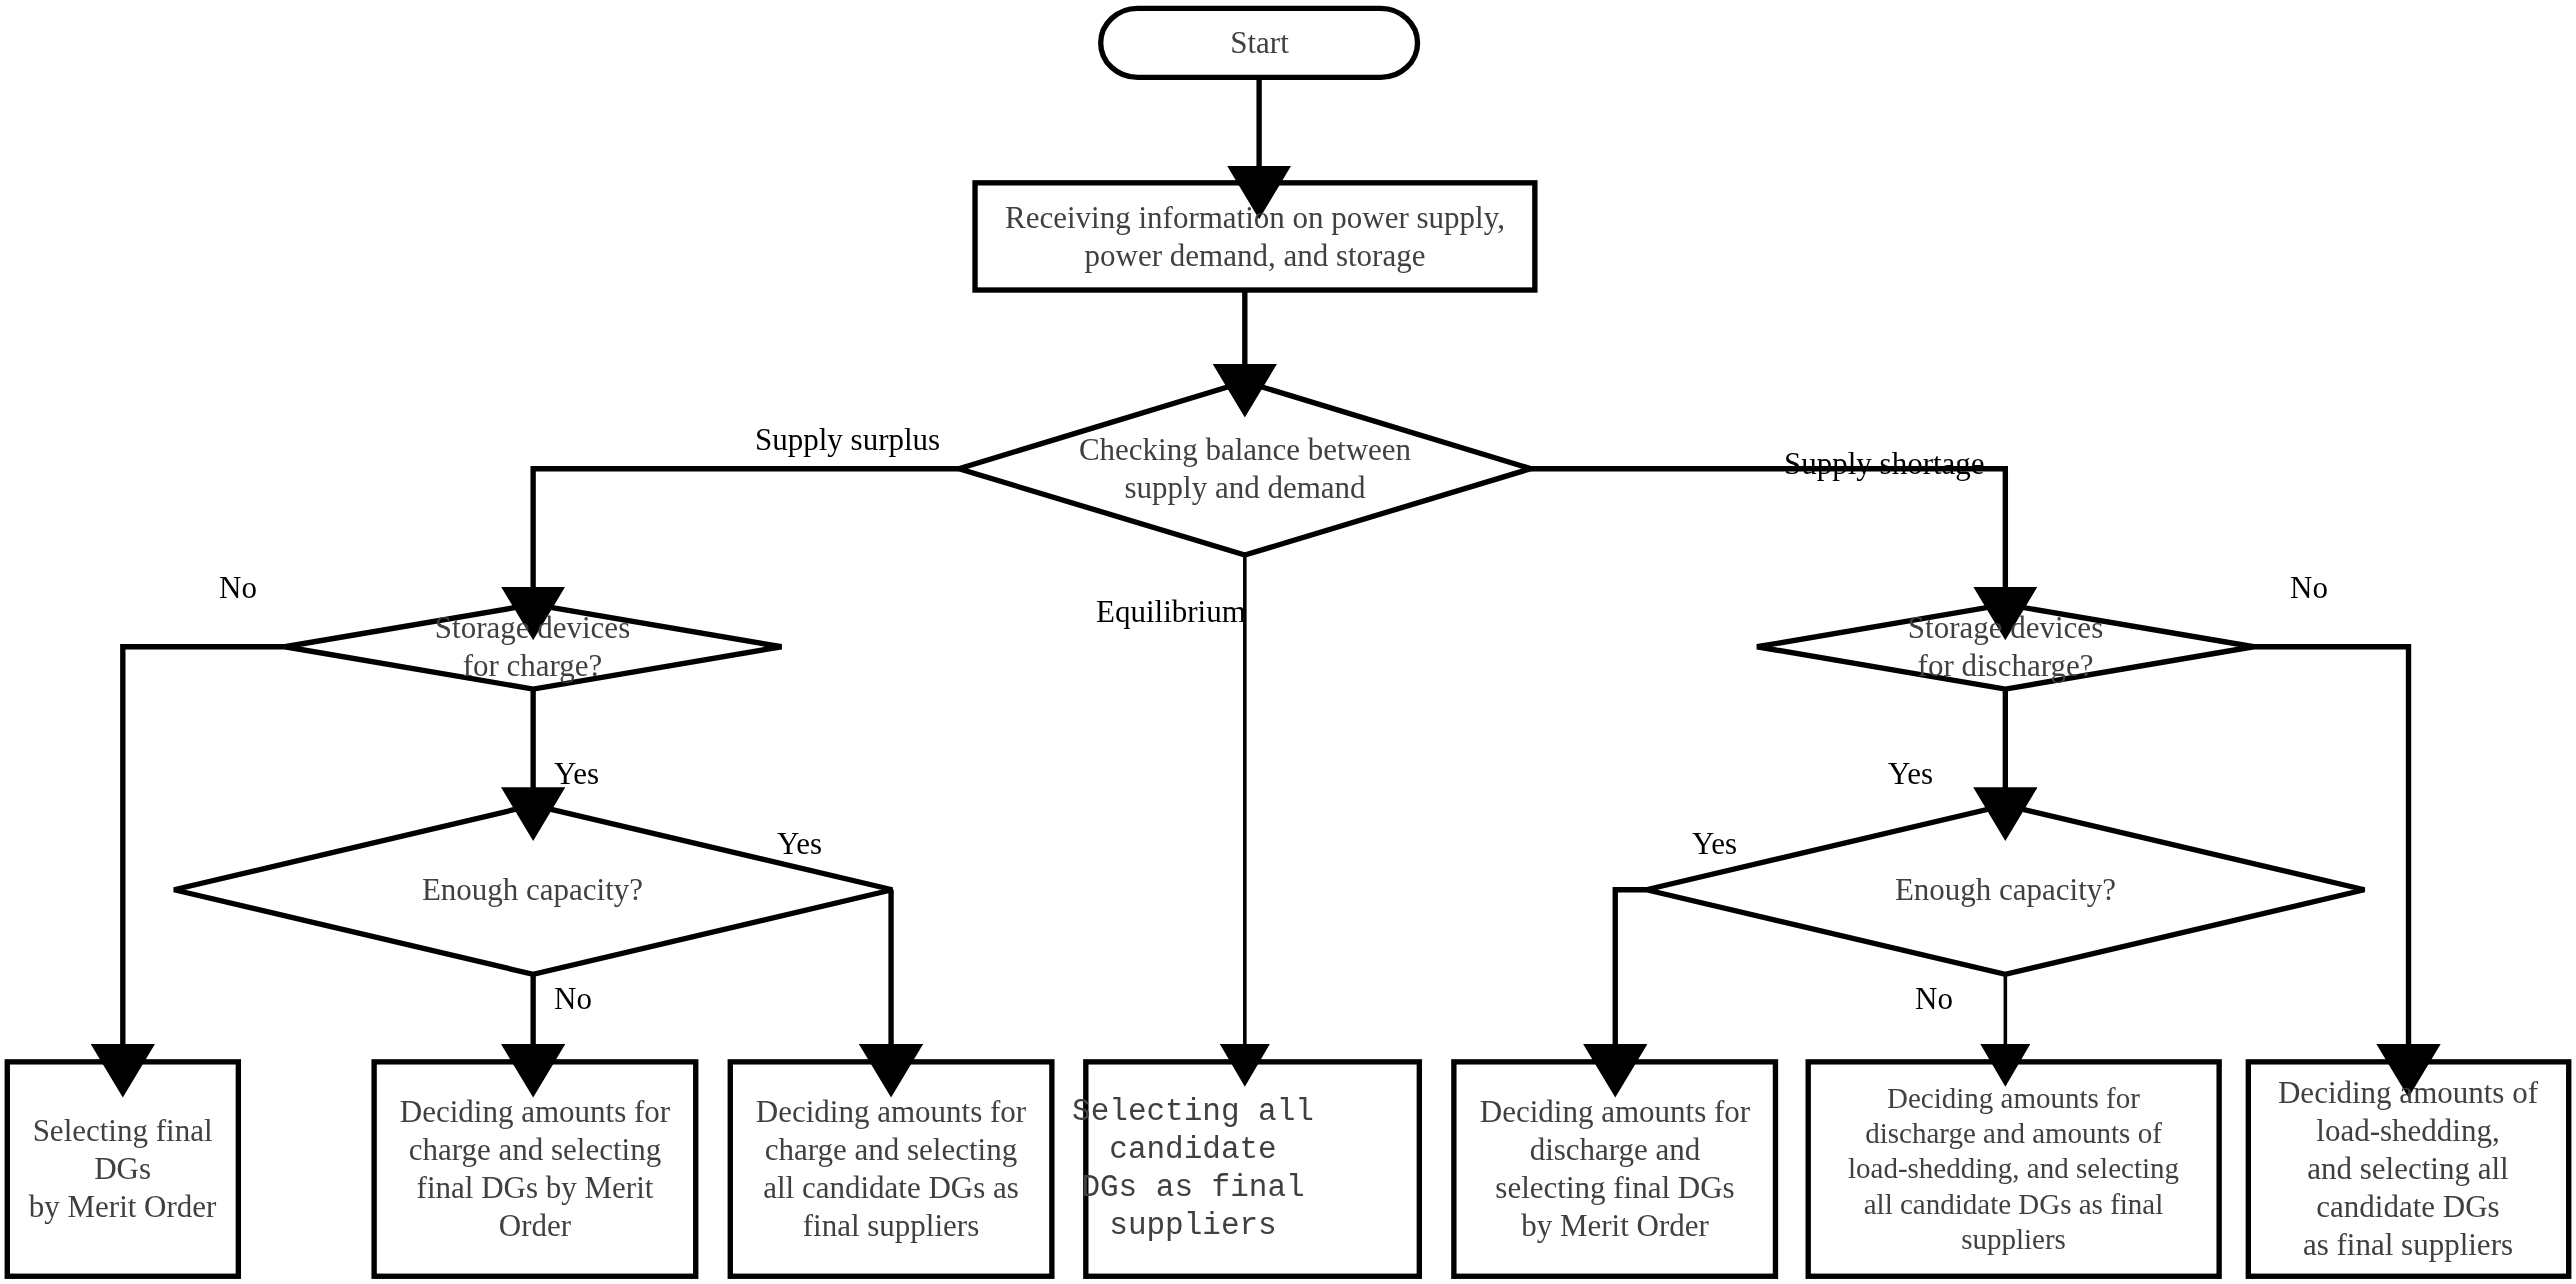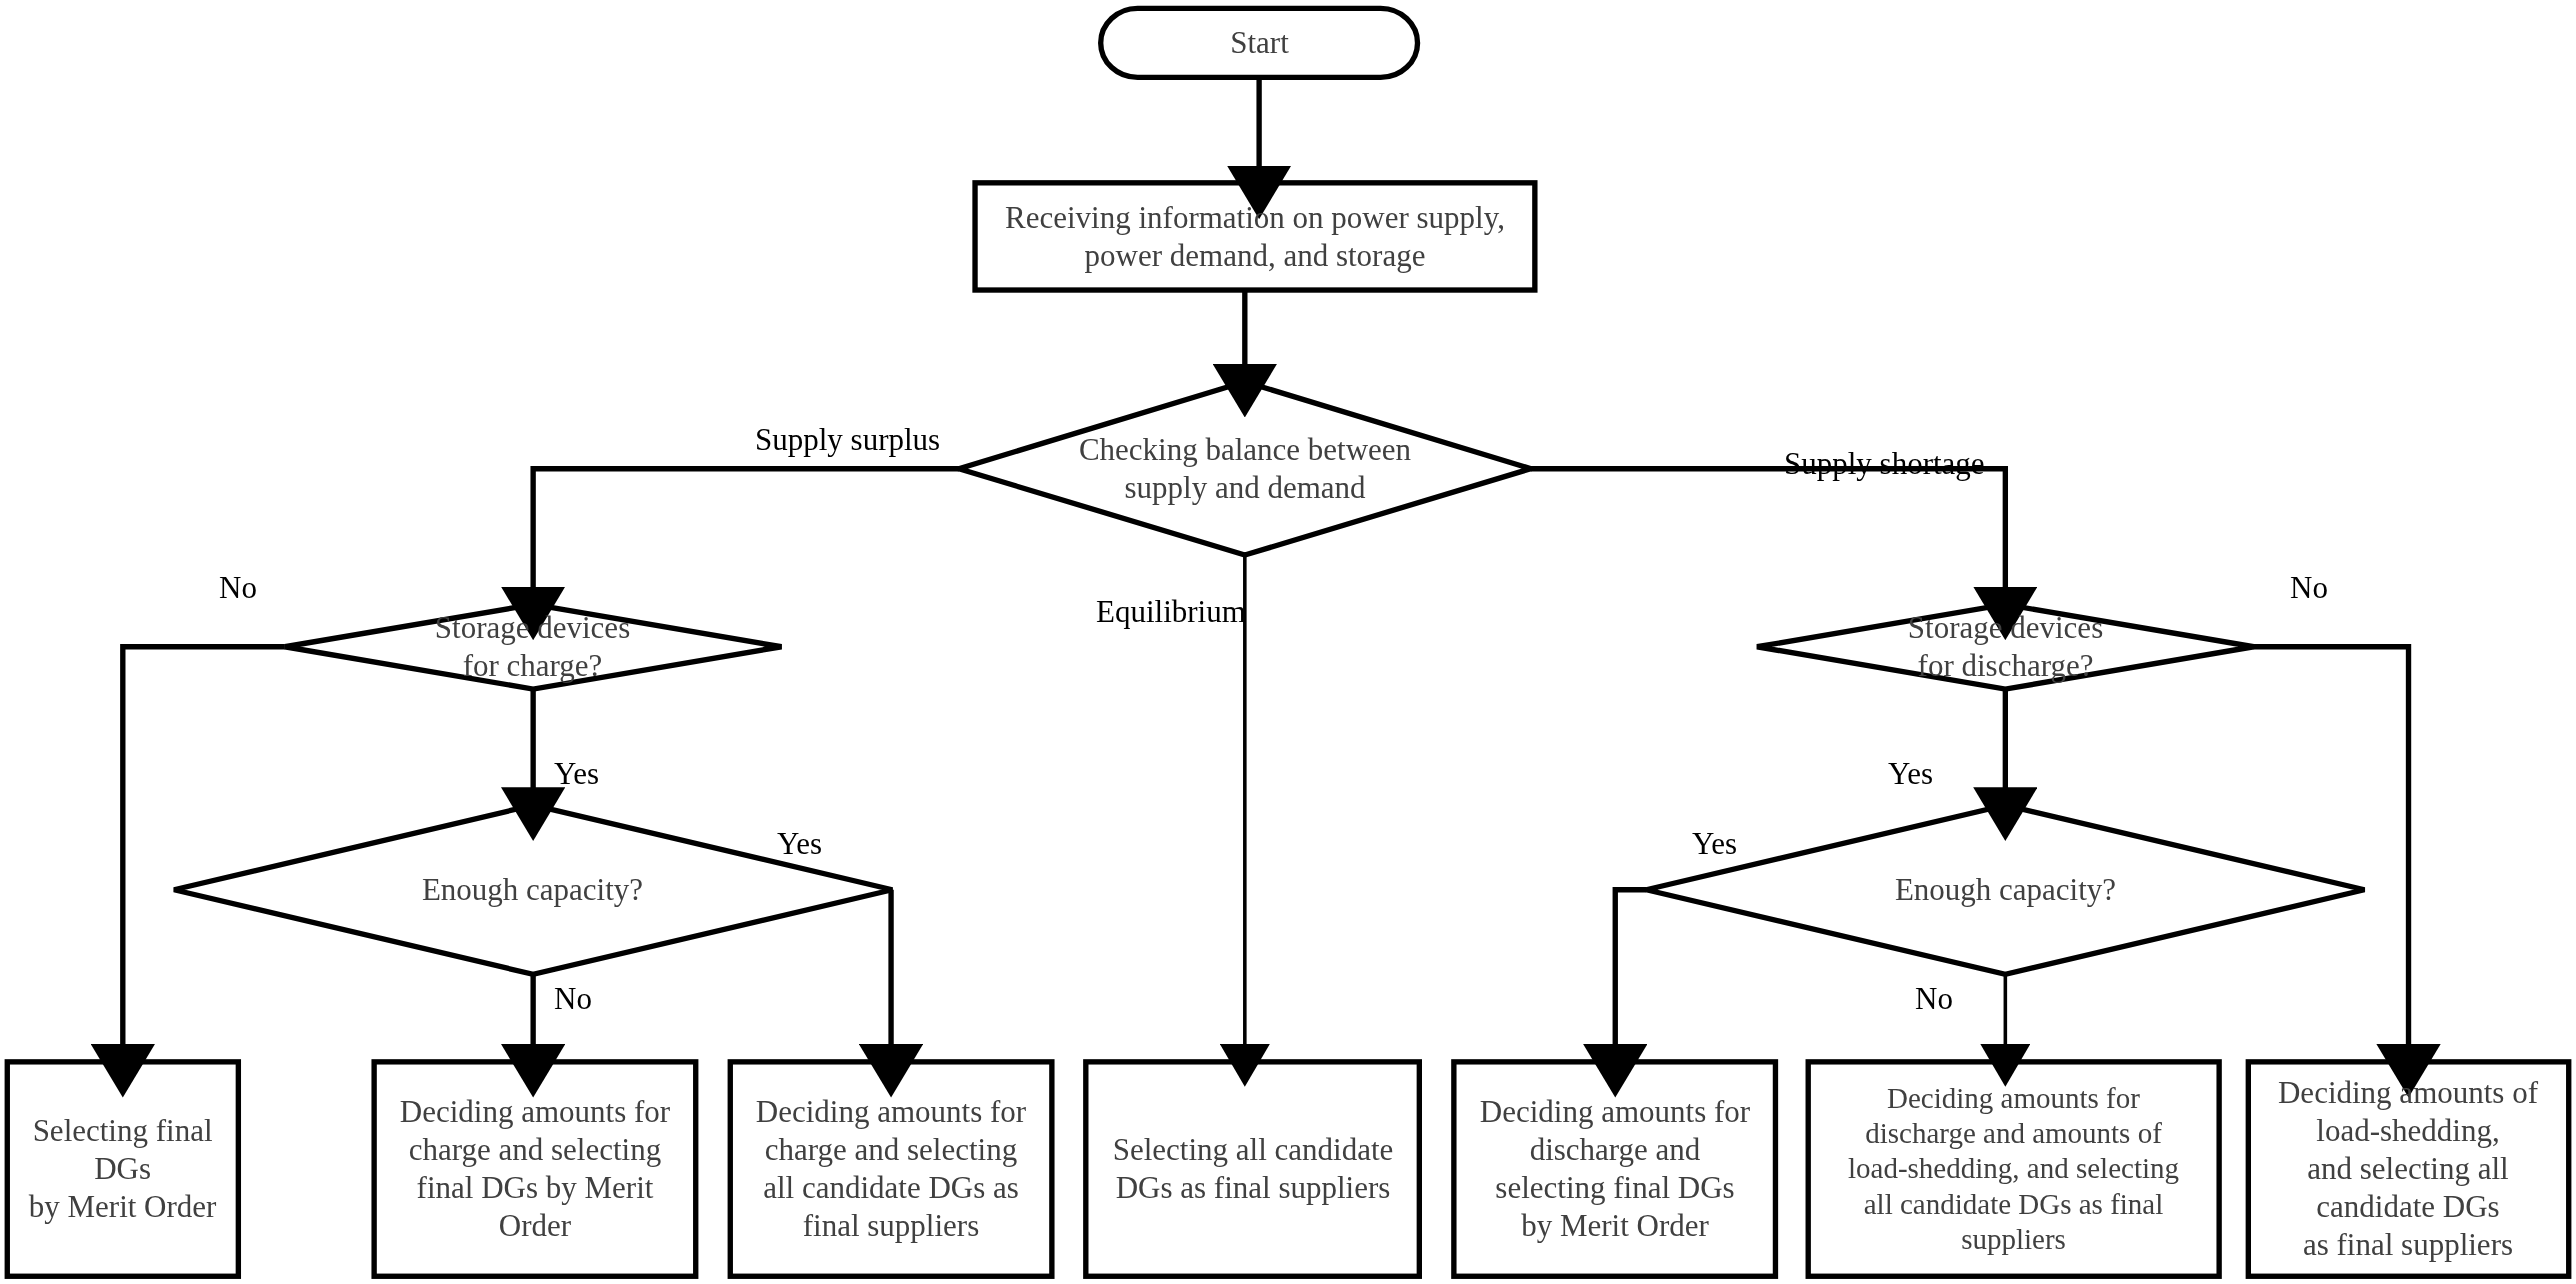--- a/index.html
+++ b/index.html
@@ -125,21 +125,21 @@
   <div class="node-text" style="left:374px;top:1062px;width:322px;height:214px;">Deciding amounts for
 charge and selecting
 final DGs by Merit
 Order</div>
 
   <div class="node-text" style="left:730px;top:1062px;width:322px;height:214px;">Deciding amounts for
 charge and selecting
 all candidate DGs as
 final suppliers</div>
 
-  <div class="node-text" style="left:1086px;top:1062px;width:334px;height:214px;">Selecting all candidate
+  <div class="node-text" style="left:1026px;top:1062px;width:334px;height:214px;font-family:Liberation Mono, monospace;">Selecting all candidate
 DGs as final suppliers</div>
 
   <div class="node-text" style="left:1454px;top:1062px;width:322px;height:214px;">Deciding amounts for
 discharge and
 selecting final DGs
 by Merit Order</div>
 
   <div class="node-text" style="left:1808px;top:1062px;width:411px;height:214px;font-size:29px;">Deciding amounts for
 discharge and amounts of
 load-shedding, and selecting

